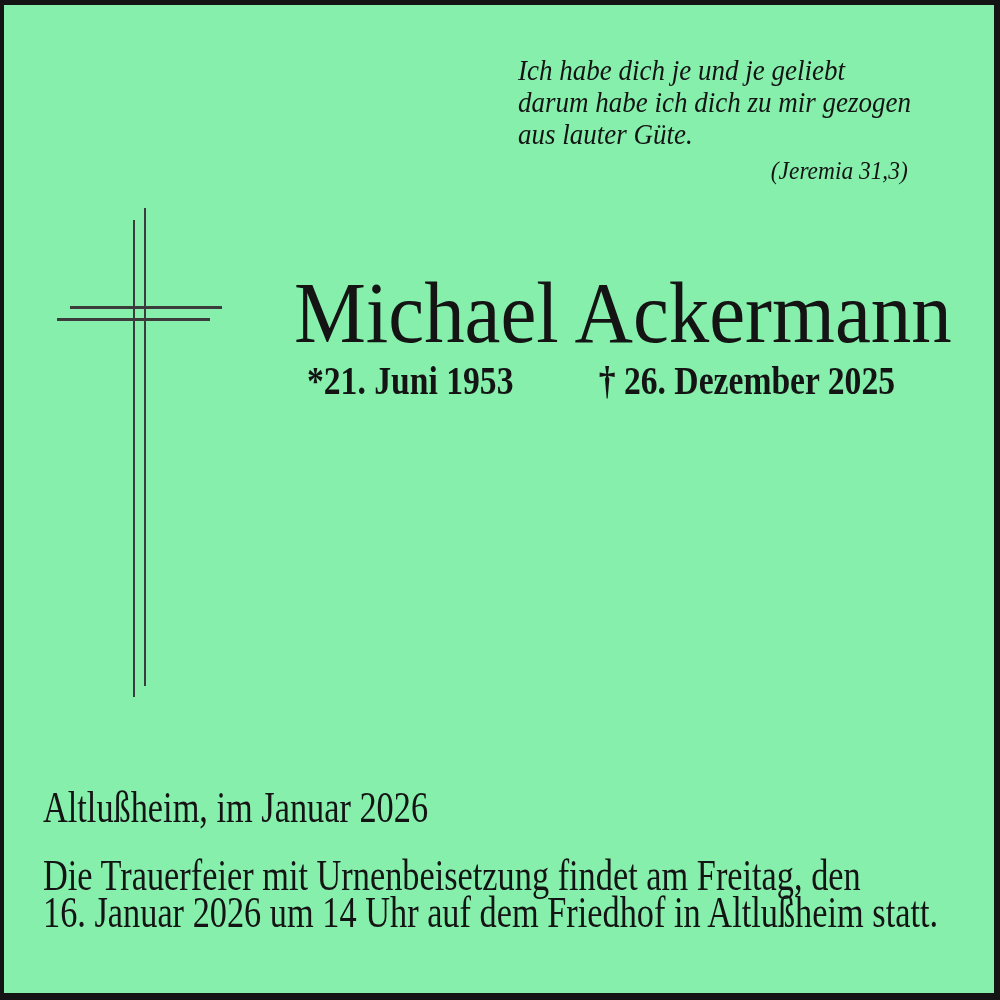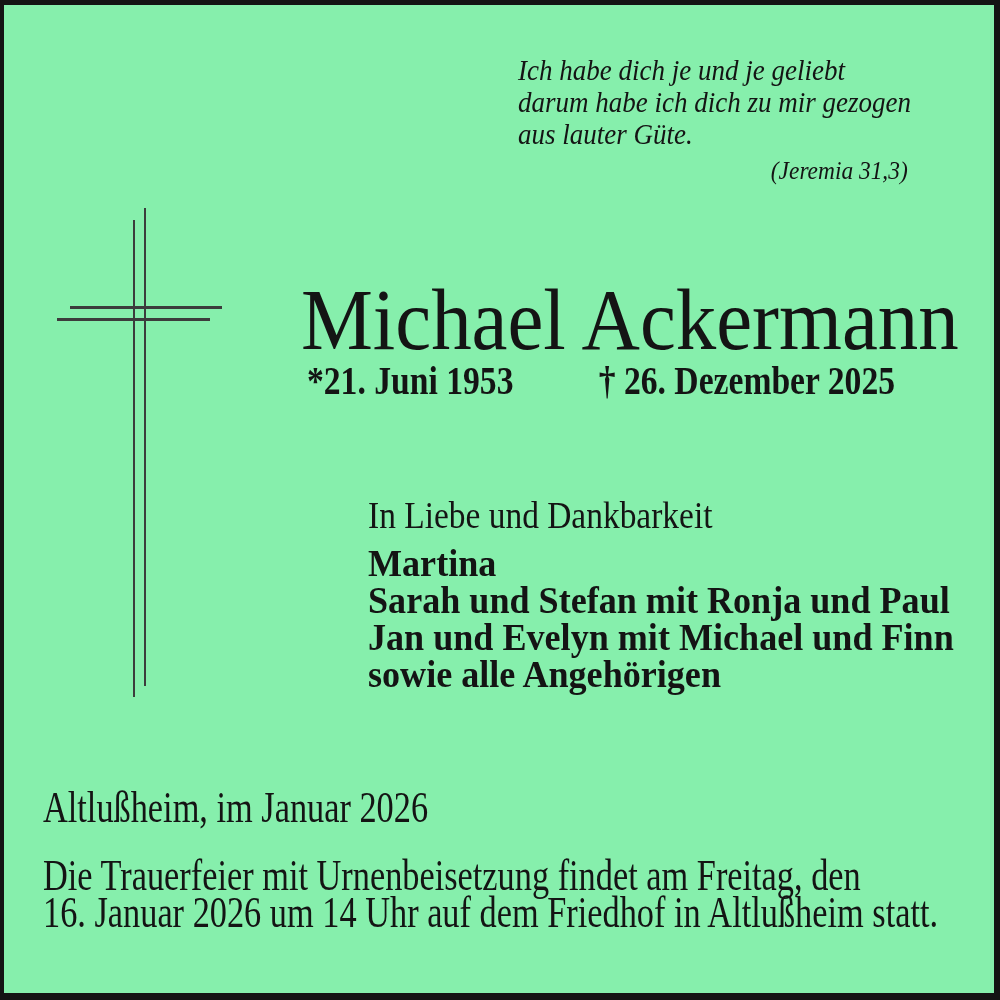--- a/index.html
+++ b/index.html
@@ -28,21 +28,21 @@
   }
   
   .cross span{position:absolute; background:#3c3c3c; display:block;}
   .cross .v1{left:129px; top:215px; width:2.4px; height:477px;}
   .cross .v2{left:140px; top:203px; width:2.4px; height:478px;}
   .cross .h1{left:66px;  top:301px; width:152px; height:3px;}
   .cross .h2{left:53px;  top:313px; width:153px; height:3px;}
   
   .deceased-name{
     position:absolute; left:261px; top:256px; width:665px;
-    font-size:86px; line-height:86px; font-weight:normal; margin:16px;
+    font-size:86px; line-height:86px; font-weight:normal; margin:9px;
     text-align:center; white-space:nowrap;
   }
   .deceased-name span{display:block; transform:scaleX(0.94); transform-origin:center top;}
   .dates{
     position:absolute; left:236px; top:355px; width:722px;
     display:flex; justify-content:center; gap:104px;
     font-size:41px; line-height:41px; font-weight:bold;
     transform:scaleX(0.82); transform-origin:center top;
     white-space:nowrap;
   }
@@ -91,29 +91,20 @@
 
   <h1 class="deceased-name">
     <span>Michael Ackermann</span>
   </h1>
 
   <div class="dates">
     <span>*21. Juni 1953</span>
     <span>† 26. Dezember 2025</span>
   </div>
 
-  <div class="closing">
-    <p class="intro">In Liebe und Dankbarkeit</p>
-    <div class="names">
-      <div>Martina</div>
-      <div>Sarah und Stefan mit Ronja und Paul</div>
-      <div>Jan und Evelyn mit Michael und Finn</div>
-      <div>sowie alle Angehörigen</div>
-    </div>
-  </div>
 
   <div class="place-date">Altlußheim, im Januar 2026</div>
 
   <div class="funeral">
     <div>Die Trauerfeier mit Urnenbeisetzung findet am Freitag, den</div>
     <div>16. Januar 2026 um 14 Uhr auf dem Friedhof in Altlußheim statt.</div>
   </div>
 
 </div>
 

